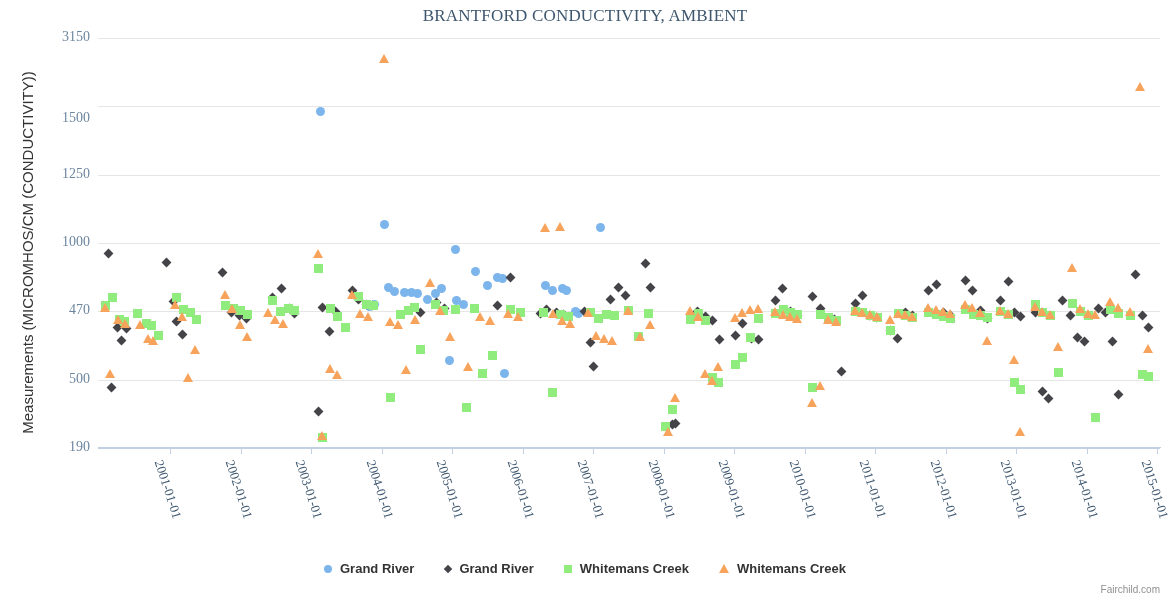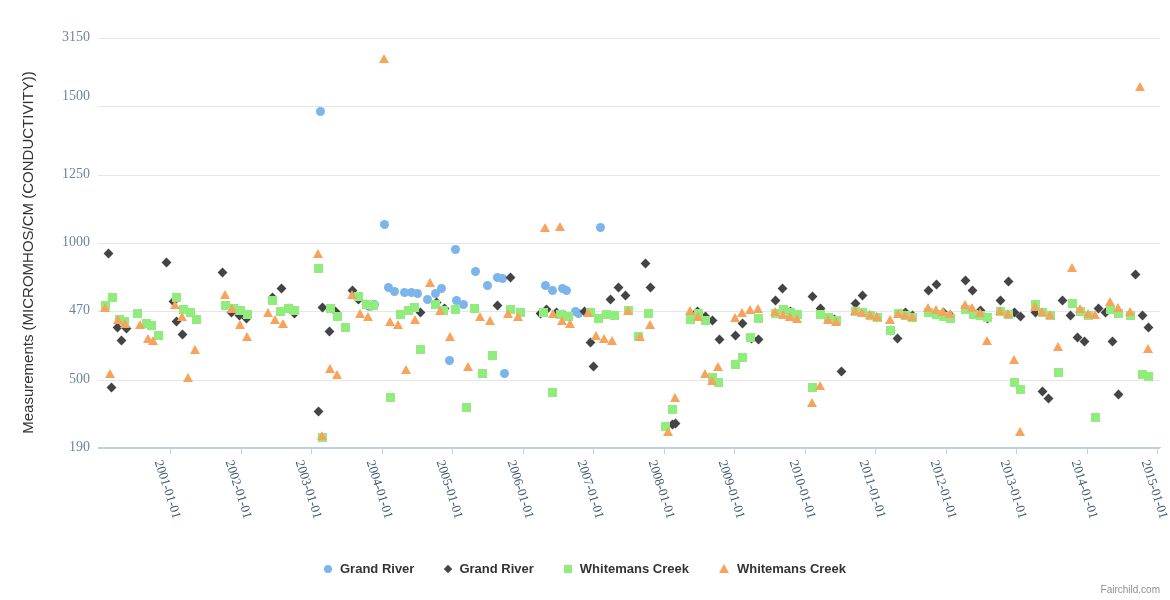--- a/index.html
+++ b/index.html
@@ -176,30 +176,31 @@
     font-size: 10px;
     color: #909090;
     font-family: "Liberation Sans", sans-serif;
   }
 </style>
 </head>
 <body>
 
 <div id="chart-root">
 
+  <div id="chart-title">BRANTFORD CONDUCTIVITY, AMBIENT</div>
 
   <div id="y-axis-title">Measurements (MICROMHOS/CM (CONDUCTIVITY))</div>
 
   <div id="y-labels">
       <div class="ytick-label" style="top: 410px;">190</div>
       <div class="ytick-label" style="top: 341.667px;">500</div>
       <div class="ytick-label" style="top: 273.333px;">470</div>
       <div class="ytick-label" style="top: 205px;">1000</div>
       <div class="ytick-label" style="top: 136.667px;">1250</div>
-      <div class="ytick-label" style="top: 59px;">1500</div>
+      <div class="ytick-label" style="top: 81px;">1500</div>
       <div class="ytick-label" style="top: 0px;">3150</div>
     </div>
 
   <div id="plot">
       <div class="gridline" style="top: 410px; background: rgb(192, 208, 224);"></div>
       <div class="gridline" style="top: 341.667px;"></div>
       <div class="gridline" style="top: 273.333px;"></div>
       <div class="gridline" style="top: 205px;"></div>
       <div class="gridline" style="top: 136.667px;"></div>
       <div class="gridline" style="top: 68.3333px;"></div>

